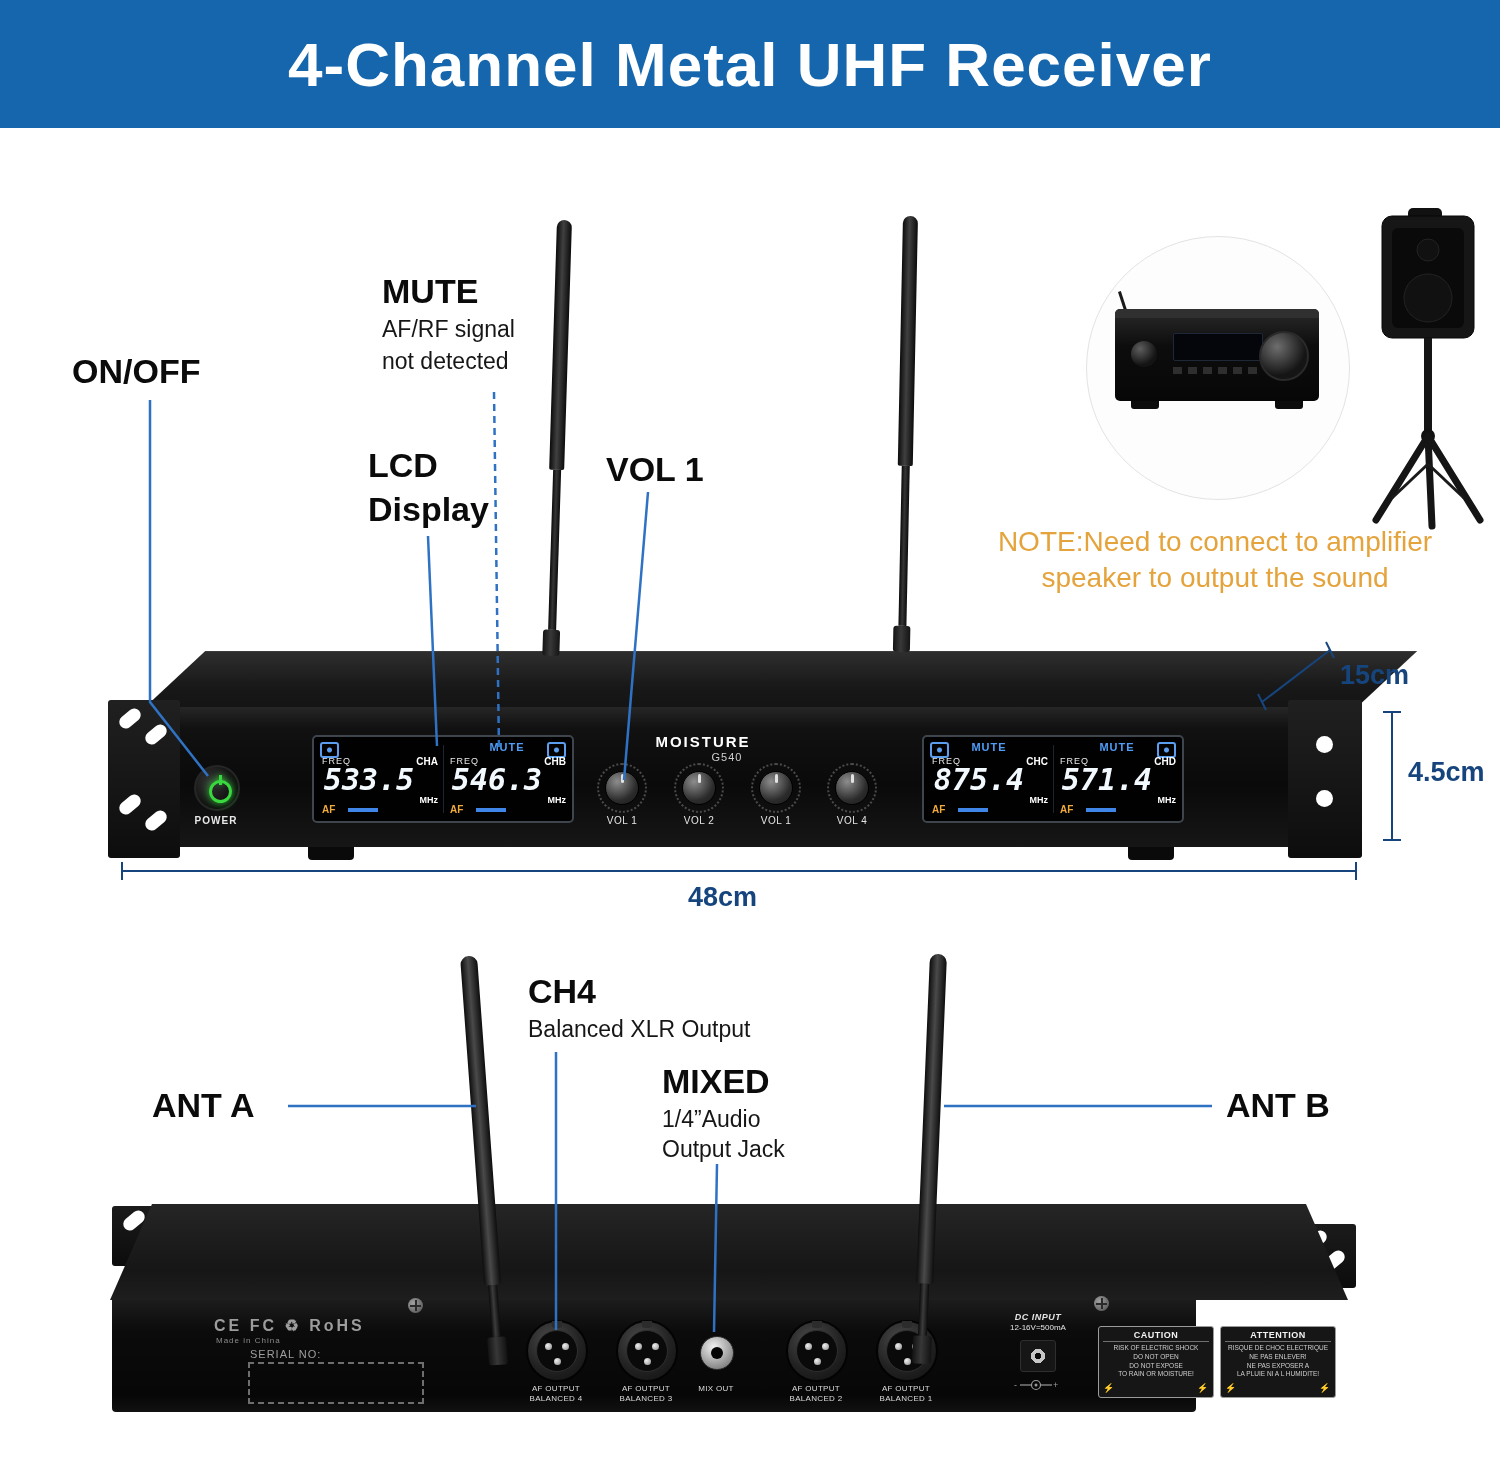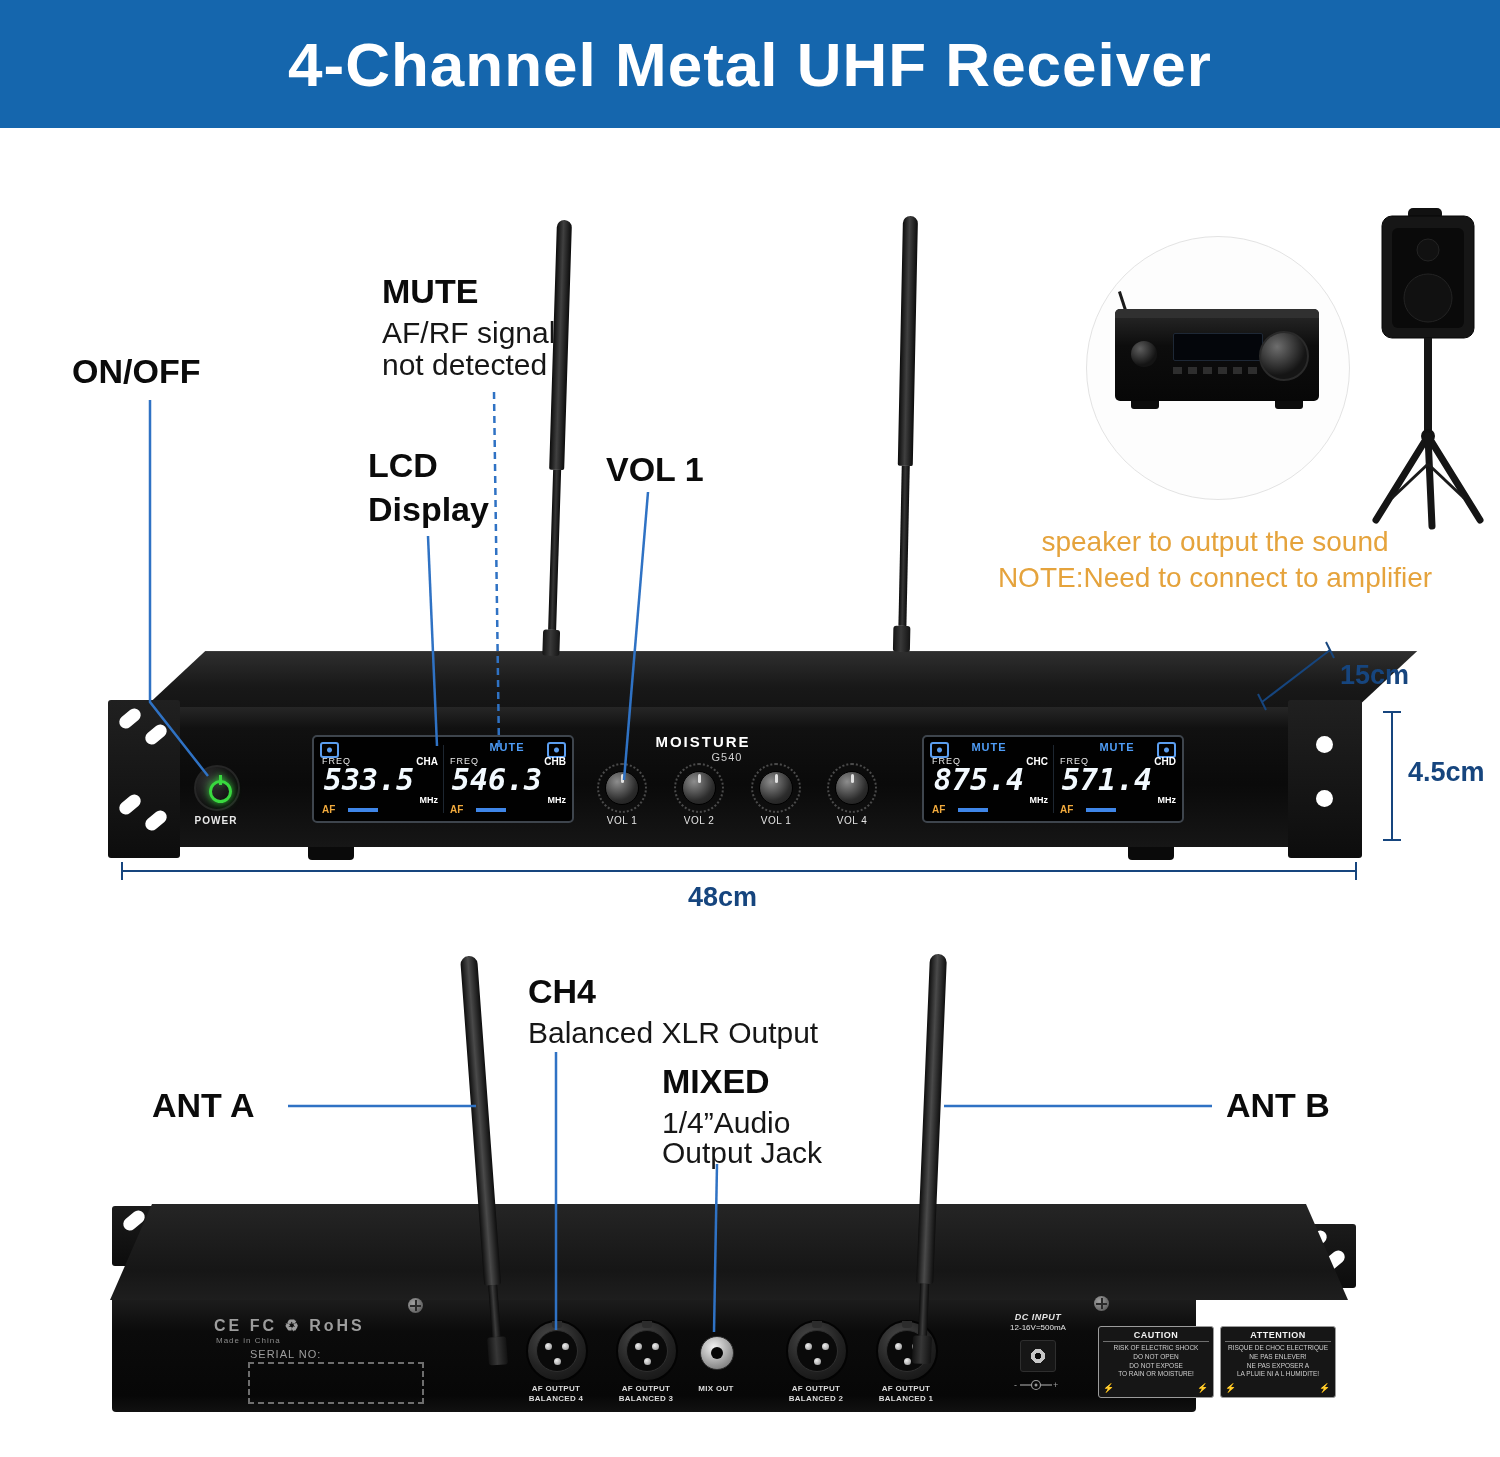--- a/index.html
+++ b/index.html
@@ -2,21 +2,21 @@
 <html><head>
 <meta charset="utf-8">
 <style>
   html,body{margin:0;padding:0;background:#fff;}
   .page{position:relative;width:1500px;height:1457px;background:#fff;font-family:"Liberation Sans",sans-serif;overflow:hidden;}
 
   .banner{position:absolute;left:0;top:0;width:100%;height:128px;background:#1566AD;display:flex;align-items:center;justify-content:center;z-index:8;}
   .banner-title{color:#fff;font-size:62px;font-weight:bold;letter-spacing:1px;white-space:nowrap;}
 
   .co-title{position:absolute;font-size:34px;font-weight:bold;color:#0b0b0b;z-index:7;white-space:nowrap;}
-  .co-sub{position:absolute;font-size:30px;color:#161616;z-index:7;white-space:nowrap;}
+  .co-sub{position:absolute;font-size:23px;color:#161616;z-index:7;white-space:nowrap;}
   .note{position:absolute;text-align:center;font-size:28px;color:#E5A33C;line-height:1.3;z-index:7;}
   .dim-label{position:absolute;font-size:27px;font-weight:bold;color:#16457E;z-index:7;white-space:nowrap;}
   .overlay{position:absolute;left:0;top:0;z-index:6;pointer-events:none;}
 
   
   .inset{position:absolute;left:1086px;top:236px;width:262px;height:262px;border-radius:50%;background:#fdfdfd;border:1px solid #e3e3e3;z-index:1;}
   .amp{position:absolute;left:28px;top:72px;width:204px;height:92px;background:linear-gradient(180deg,#2a2a2a,#0d0d0d 40%,#070707);border-radius:5px;}
   .amp-ant{position:absolute;left:6px;top:-18px;width:3px;height:20px;background:#1a1a1a;transform:rotate(-18deg);}
   .amp-strip{position:absolute;left:0;right:0;top:0;height:9px;background:#303030;border-radius:5px 5px 0 0;}
   .amp-display{position:absolute;left:58px;top:24px;width:88px;height:26px;background:#04060b;border:1px solid #1e2836;border-radius:2px;}
@@ -83,21 +83,21 @@
   .made{position:absolute;left:104px;top:36px;font-size:8px;color:#8b8b8b;letter-spacing:1px;}
   .serial{position:absolute;left:138px;top:48px;font-size:11px;color:#9f9f9f;letter-spacing:1px;}
   .serial-box{position:absolute;left:136px;top:62px;width:172px;height:38px;border:2px dashed #6e6e6e;}
   .xlr{position:absolute;top:20px;width:58px;height:58px;border-radius:50%;background:radial-gradient(circle at 40% 32%,#4d4d4d,#222222 55%,#0f0f0f);border:2px solid #030303;}
   .xlr-inner{position:absolute;left:8px;top:8px;right:8px;bottom:8px;border-radius:50%;background:#0a0a0a;border:1px solid #2f2f2f;}
   .xlr-notch{position:absolute;left:50%;top:-1px;width:10px;height:7px;margin-left:-5px;background:#2c2c2c;border-radius:0 0 3px 3px;}
   .pin{position:absolute;width:7px;height:7px;border-radius:50%;background:radial-gradient(circle at 35% 35%,#f0f0f0,#8a8a8a);}
   .pin.p1{left:8px;top:12px}.pin.p2{right:8px;top:12px}.pin.p3{left:50%;bottom:6px;margin-left:-3.5px}
   .jack{position:absolute;left:588px;top:36px;width:32px;height:32px;border-radius:50%;background:radial-gradient(circle at 40% 32%,#f2f2f2,#9b9b9b 60%,#646464);border:1px solid #2e2e2e;}
   .jack-hole{position:absolute;left:50%;top:50%;width:12px;height:12px;margin:-6px 0 0 -6px;border-radius:50%;background:#050505;}
-  .out-label{position:absolute;top:84px;width:76px;text-align:center;font-size:8px;color:#dcdcdc;line-height:1.25;letter-spacing:.3px;font-weight:bold;}
+  .out-label{position:absolute;top:84px;width:76px;text-align:center;font-size:8px;color:#dcdcdc;line-height:1.25;letter-spacing:.3px;}
   .dc-label{position:absolute;left:880px;top:12px;width:92px;text-align:center;color:#e3e3e3;}
   .dc-l1{font-size:9px;font-weight:bold;letter-spacing:.5px;font-style:italic;}
   .dc-l2{font-size:8px;margin-top:1px;}
   .dc-jack{position:absolute;left:908px;top:40px;width:34px;height:30px;background:#161616;border:1px solid #2e2e2e;border-radius:3px;}
   .dc-hole{position:absolute;left:50%;top:50%;width:18px;height:18px;margin:-9px 0 0 -9px;border-radius:50%;background:radial-gradient(circle,#0a0a0a 0 3px,#c6c6c6 3px 7px,#161616 7px);}
   .dc-pol{position:absolute;left:902px;top:78px;}
   .warn{position:absolute;top:26px;width:116px;height:72px;background:#161616;border:1px solid #9b9b9b;border-radius:3px;padding:3px 4px;box-sizing:border-box;z-index:4;}
   .warn-title{font-size:9px;font-weight:bold;color:#f2f2f2;text-align:center;border-bottom:1px solid #6f6f6f;padding-bottom:1px;margin-bottom:2px;letter-spacing:.5px;}
   .warn-line{font-size:6.5px;color:#cfcfcf;text-align:center;line-height:1.35;}
   .bolt{position:absolute;bottom:4px;font-size:9px;color:#e8e8e8;}
@@ -114,22 +114,22 @@
 
   <div class="co-title" style="left:72px;top:352px">ON/OFF</div>
   <div class="co-title" style="left:382px;top:272px">MUTE</div>
   <div class="co-sub" style="left:382px;top:316px">AF/RF signal</div>
   <div class="co-sub" style="left:382px;top:348px">not detected</div>
   <div class="co-title" style="left:368px;top:446px">LCD</div>
   <div class="co-title" style="left:368px;top:490px">Display</div>
   <div class="co-title" style="left:606px;top:450px">VOL 1</div>
 
   <div class="note" style="left:950px;top:524px;width:530px">
+    <div>NOTE:Need to connect to amplifier</div>
     <div>speaker to output the sound</div>
-    <div>NOTE:Need to connect to amplifier</div>
   </div>
 
   <div class="dim-label" style="left:1340px;top:660px">15cm</div>
   <div class="dim-label" style="left:1408px;top:757px">4.5cm</div>
   <div class="dim-label" style="left:688px;top:882px">48cm</div>
 
   <div class="inset">
     <div class="amp">
       <div class="amp-ant"></div>
       <div class="amp-strip"></div>

